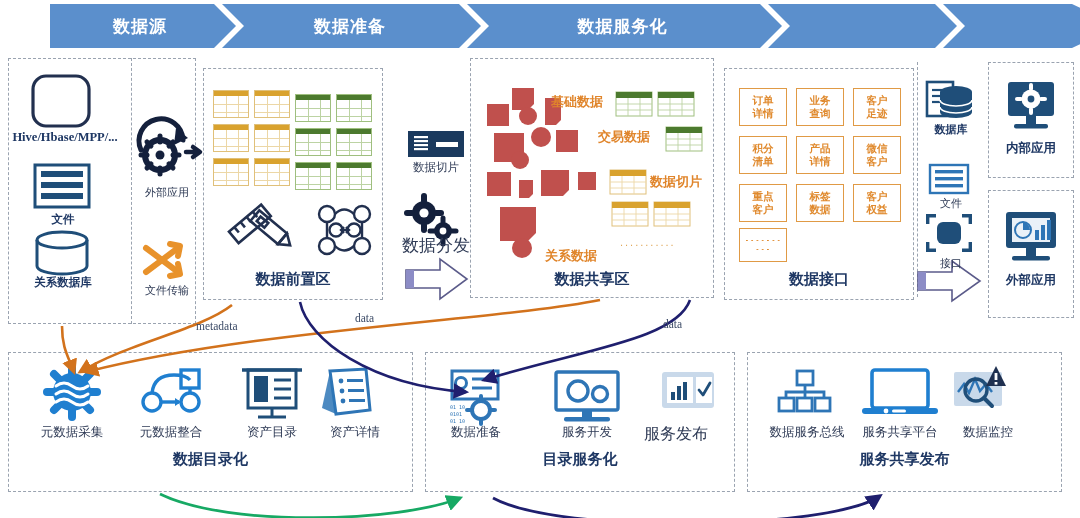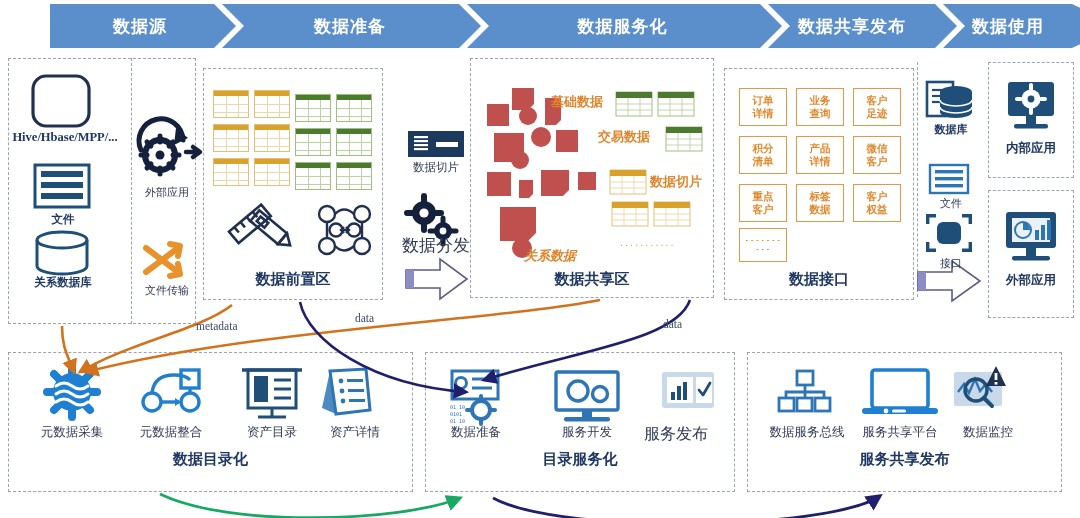--- a/index.html
+++ b/index.html
@@ -86,22 +86,20 @@
   <div class="banner">
     <div class="banner-bar"></div>
     <div class="chev" style="left:164px"></div>
     <div class="chev" style="left:409px"></div>
     <div class="chev" style="left:710px"></div>
     <div class="chev" style="left:885px"></div>
 
     <div class="seg-label" style="left:10px;width:160px">数据源</div>
     <div class="seg-label" style="left:195px;width:210px">数据准备</div>
     <div class="seg-label" style="left:440px;width:265px">数据服务化</div>
-    <div class="seg-label" style="left:718px;width:168px">数据共享发布</div>
-    <div class="seg-label" style="left:893px;width:130px">数据使用</div>
   </div>
 
   <div class="panel" style="left:8px;top:58px;width:188px;height:266px;"></div>
   <div class="col-sep" style="left:131px;top:58px;height:266px;"></div>
 
   <div class="panel" style="left:203px;top:68px;width:180px;height:232px;">
     <div class="panel-title" style="bottom:10px;">数据前置区</div>
   </div>
 
   <div class="panel" style="left:470px;top:58px;width:244px;height:240px;">
@@ -641,21 +639,21 @@
 
   <div class="ilabel thin" style="left:131px;top:185px;width:72px;font-size:11px;">外部应用</div>
   <div class="ilabel thin" style="left:131px;top:283px;width:72px;font-size:11px;">文件传输</div>
 
   <div class="ilabel thin" style="left:400px;top:160px;width:72px;font-size:11.5px;">数据切片</div>
   <div class="ilabel thin" style="left:400px;top:234px;width:72px;font-size:17px;">数据分发</div>
 
   <div class="redlabel" style="left:551px;top:93px;">基础数据</div>
   <div class="redlabel" style="left:598px;top:128px;text-align:right;">交易数据</div>
   <div class="redlabel" style="left:650px;top:173px;">数据切片</div>
-  <div class="redlabel" style="left:524px;top:247px;font-style:italic;">关系数据</div>
+  <div class="redlabel" style="left:545px;top:247px;">关系数据</div>
   <div style="position:absolute;left:620px;top:236px;color:#E0A85A;font-size:11px;letter-spacing:2px;">...........</div>
 
   <div class="ilabel thin" style="left:920px;top:122px;width:62px;font-size:11px;font-weight:bold;color:#1F3864;">数据库</div>
   <div class="ilabel thin" style="left:920px;top:196px;width:62px;font-size:11px;">文件</div>
   <div class="ilabel thin" style="left:920px;top:256px;width:62px;font-size:11px;">接口</div>
 
   <div class="ilabel" style="left:988px;top:140px;width:86px;font-size:12.5px;">内部应用</div>
   <div class="ilabel" style="left:988px;top:272px;width:86px;font-size:12.5px;">外部应用</div>
 
   <div class="ilabel thin" style="left:22px;top:424px;width:100px;font-size:12.5px;">元数据采集</div>

